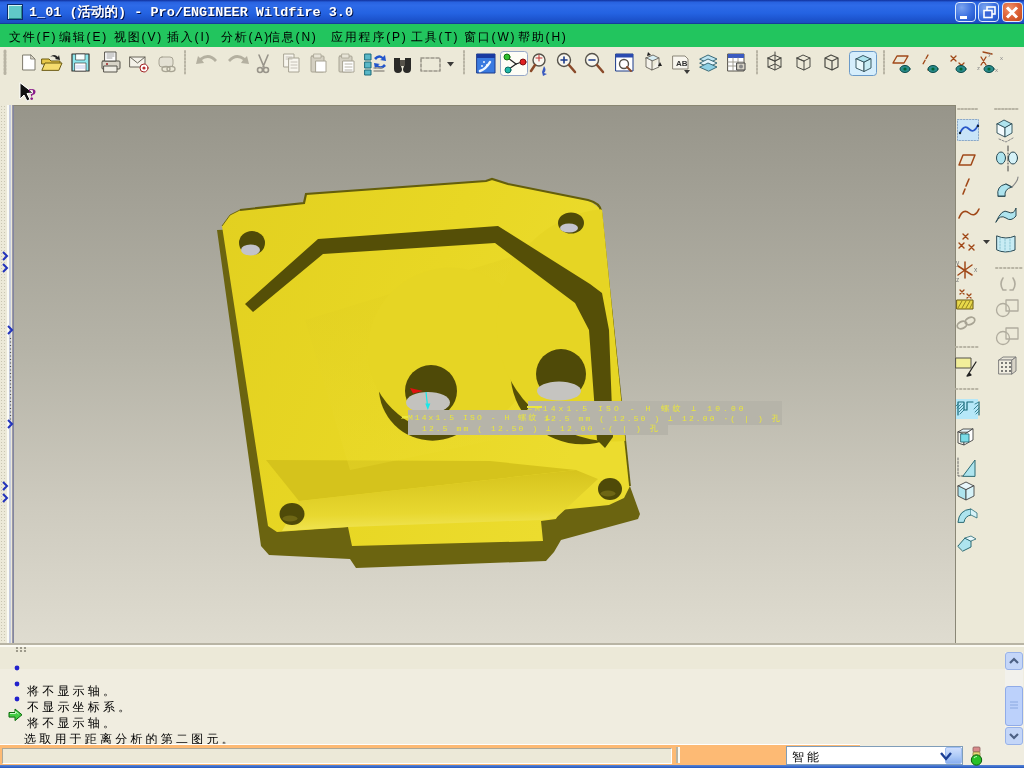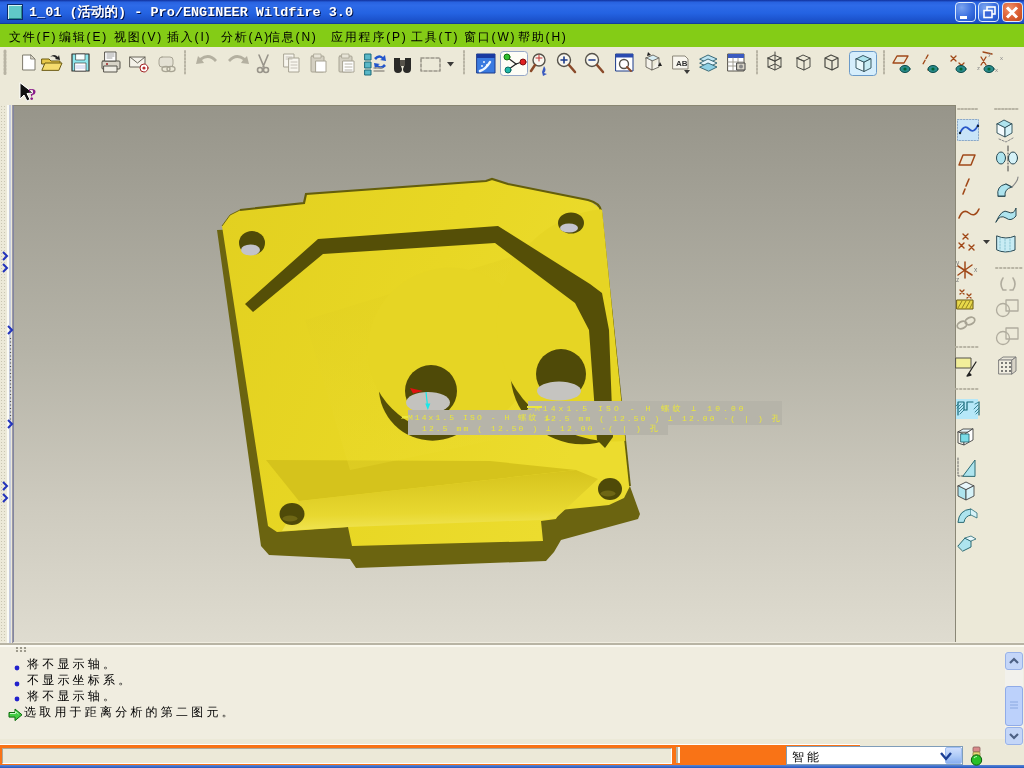--- a/index.html
+++ b/index.html
@@ -4,32 +4,32 @@
 *{margin:0;padding:0;box-sizing:border-box}
 html,body{width:1024px;height:768px;overflow:hidden}
 body{font-family:"Liberation Sans",sans-serif;background:#ece9d8;position:relative}
 #titlebar{position:absolute;left:0;top:0;width:1024px;height:24px;
  background:linear-gradient(to bottom,#10309c 0%,#2862df 9%,#2e6ae8 22%,#2463e2 55%,#1c53cd 82%,#1a4ec2 94%,#123684 100%);}
 #titleicon{position:absolute;left:7px;top:4px;width:16px;height:16px;background:#60c8c8;border:1px solid #0a2a6a;box-shadow:inset 1px 1px 0 #d8f4f4, inset -1px -1px 0 #2a8a8a;}
 #titletext{position:absolute;left:29px;top:3px;color:#fff;font-family:"Liberation Mono",monospace;font-weight:bold;font-size:13.5px;letter-spacing:0px;text-shadow:1px 1px 0 #00124a;white-space:pre;text-align:center;}
 .tbtn{position:absolute;top:2px;width:21px;height:20px;border:1px solid #dceafc;border-radius:4px;}
 #btnmin,#btnmax{background:radial-gradient(circle at 30% 25%,#7ba4ef 0%,#3a6fe0 55%,#1d4fc4 100%);}
 #btnclose{background:radial-gradient(circle at 35% 30%,#f0926a 0%,#dd6136 50%,#c04817 100%);}
-#menubar{position:absolute;left:0;top:24px;width:1024px;height:23px;background:#84cc16;font-size:12px;color:#000;letter-spacing:1.8px;}
+#menubar{position:absolute;left:0;top:24px;width:1024px;height:23px;background:#22c55e;font-size:12px;color:#000;letter-spacing:1.8px;}
 #menubar span{position:absolute;top:5px;white-space:pre}
 #toolbar{position:absolute;left:0;top:47px;width:1024px;height:31px;background:#ece9d8;}
 #row2{position:absolute;left:0;top:78px;width:1024px;height:27px;background:#ece9d8;}
 #viewport{position:absolute;left:13px;top:105px;width:942px;height:538px;
  background:linear-gradient(to bottom,#97958a 0%,#a3a196 18%,#b5b3a7 45%,#cecbbf 75%,#dfdcd0 100%);
  border-top:1px solid #898672;border-left:1px solid #7c829b;}
 #leftstrip{position:absolute;left:0;top:105px;width:13px;height:538px;background:#ece9d8;background-image:radial-gradient(circle,#c9c5b2 0.9px,transparent 1px);background-size:3px 3px;}
 #rightbar{position:absolute;left:955px;top:105px;width:69px;height:538px;background:#ece9d8;border-left:1px solid #8a8776;}
-#msgarea{position:absolute;left:0;top:642px;width:1024px;height:97px;background:#f0ede0;}
+#msgarea{position:absolute;left:0;top:669px;width:1024px;height:97px;background:#f0ede0;}
 .msgline{position:absolute;left:27px;font-size:12px;color:#000;white-space:pre;letter-spacing:3.2px}
-#statusbar{position:absolute;left:0;top:744px;width:860px;height:21px;background:#f97316;border-top:1px solid #fff;}
+#statusbar{position:absolute;left:0;top:744px;width:860px;height:21px;background:#fdba74;border-top:1px solid #fff;}
 #statpanel{position:absolute;left:2px;top:3px;width:670px;height:16px;background:#ece9d8;border:1px solid #aca899;border-bottom-color:#fff;border-right-color:#fff;}
 #combo{position:absolute;left:786px;top:1px;width:177px;height:19px;background:#fff;border:1px solid #7f9db9;font-size:12px;}
 #combo .txt{position:absolute;left:5px;top:2px}
 #combo .drop{position:absolute;right:0px;top:0px;width:17px;height:17px;background:linear-gradient(to bottom,#cfdffe 0%,#b1ccf7 50%,#8bb0f0 100%);border:1px solid #9dbdf2;border-radius:2px;}
 #bottomline{position:absolute;left:0;top:765px;width:1024px;height:3px;background:linear-gradient(to bottom,#5a86d5,#2257c0);}
 svg{position:absolute;left:0;top:0}
 .ann{position:absolute;font-family:Liberation Mono, monospace;font-size:8px;color:#eae63c;white-space:pre;letter-spacing:2.1px}
 .graybox{position:absolute;background:#b6b4a9}
 </style></head>
 <body>

